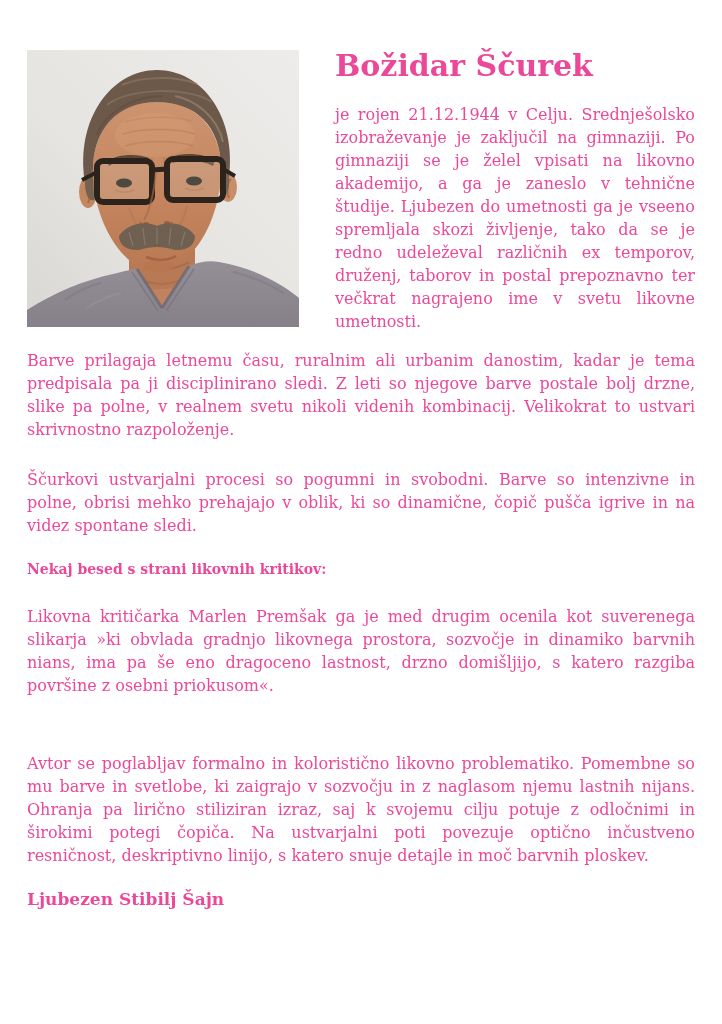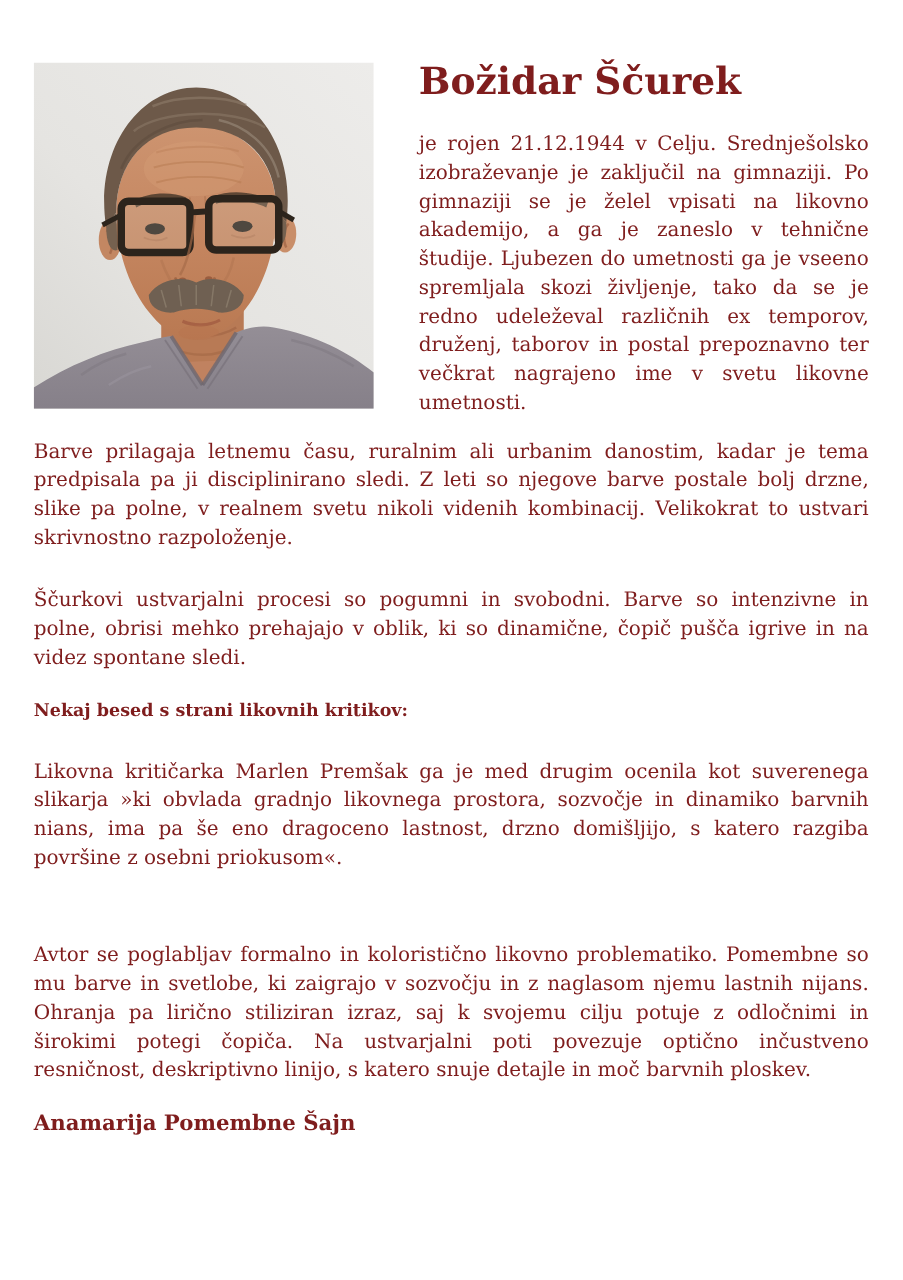--- a/index.html
+++ b/index.html
@@ -4,21 +4,21 @@
 <style>
   html, body { margin: 0; padding: 0; background: #ffffff; }
   .page {
     position: relative;
     width: 722px;
     height: 1024px;
     box-sizing: border-box;
     padding: 50px 27px 0 27px;
     background: #ffffff;
     font-family: "DejaVu Serif", "Liberation Serif", serif;
-    color: #7f1d1d;
+    color: #ec4899;
     overflow: hidden;
   }
   .header-row {
     display: flex;
     gap: 36px;
     margin: 0 0 16px 0;
   }
   .portrait {
     flex: 0 0 272px;
     width: 272px;
@@ -175,15 +175,15 @@
   <p class="bodytext para-1">Ščurkovi ustvarjalni procesi so pogumni in svobodni. Barve so intenzivne in polne, obrisi mehko prehajajo v oblik, ki so dinamične, čopič pušča igrive in na videz spontane sledi.</p>
 
   <h2 class="subhead">Nekaj besed s strani likovnih kritikov:</h2>
 
   <p class="bodytext para-critics">Likovna kritičarka Marlen Premšak ga je med drugim ocenila kot suverenega slikarja »ki obvlada gradnjo likovnega prostora, sozvočje in dinamiko barvnih nians, ima pa še eno dragoceno lastnost, drzno domišljijo, s katero razgiba površine z osebni priokusom«.</p>
 
   <div class="review-block">
     <p class="bodytext">Avtor se poglabljav formalno in koloristično likovno problematiko. Pomembne so mu barve in svetlobe, ki zaigrajo v sozvočju in z naglasom njemu lastnih nijans. Ohranja pa lirično stiliziran izraz, saj k svojemu cilju potuje z odločnimi in širokimi potegi čopiča. Na ustvarjalni poti povezuje optično inčustveno resničnost, deskriptivno linijo, s katero snuje detajle in moč barvnih ploskev.</p>
   </div>
 
-  <p class="signature">Anamarija Pomembne Šajn</p>
+  <p class="signature">Ljubezen Stibilj Šajn</p>
 
 </div>
 
 </body></html>

